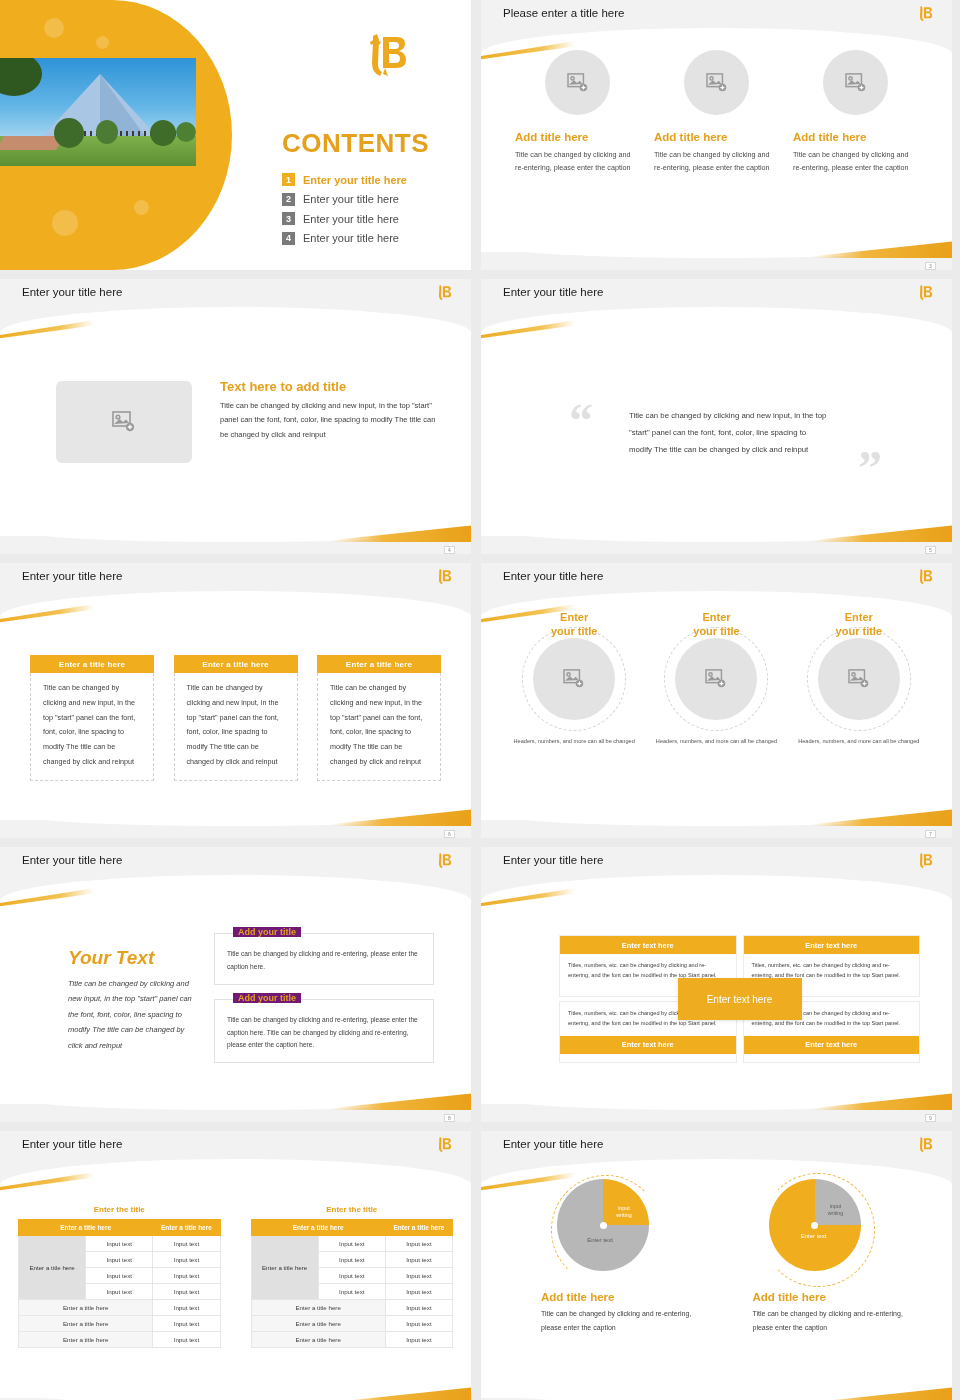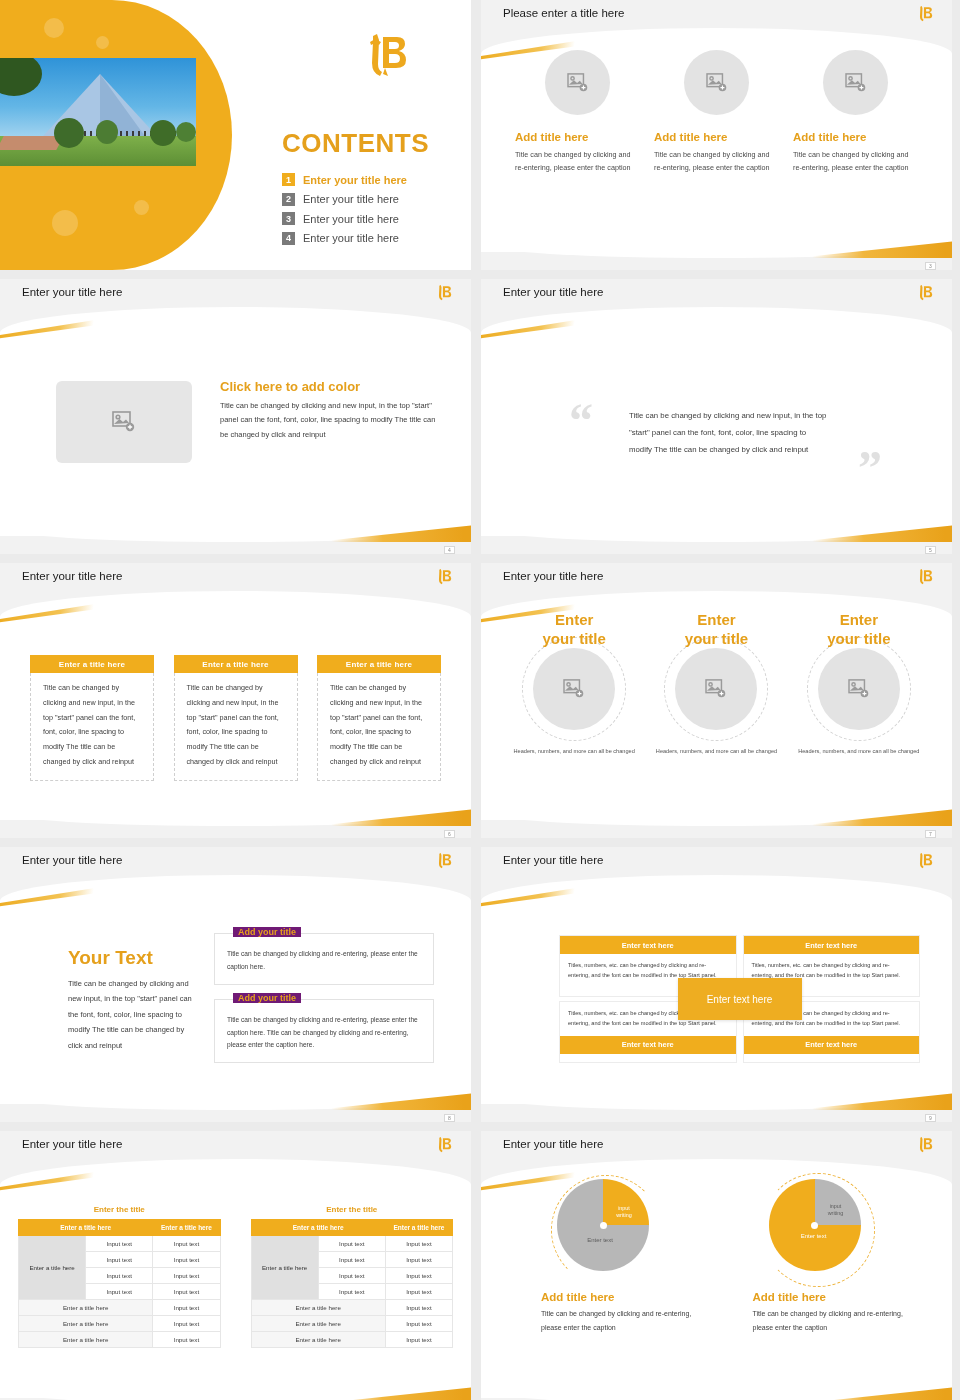--- a/index.html
+++ b/index.html
@@ -155,31 +155,31 @@
   }
   .s5-body {
     border-left:1px dashed #cfcfcf; border-right:1px dashed #cfcfcf;
     border-bottom:1px dashed #cfcfcf;
     padding:8px 12px 10px; font-size:7.2px; color:#3d3d3d; line-height:2.05;
   }
 
   
   .s6-row { position:absolute; left:24px; right:24px; top:48px; display:flex; justify-content:center; gap:4px; }
   .s6-col { width:142px; position:relative; text-align:center; }
-  .s6-h { color:#e5a01c; font-size:15px; font-weight:bold; line-height:1.25; position:relative; z-index:3; }
+  .s6-h { color:#e5a01c; font-size:11px; font-weight:bold; line-height:1.25; position:relative; z-index:3; }
   .s6-ring {
     width:104px; height:104px; border-radius:50%; border:1px dashed #d3d3d3;
     margin:-12px auto 0; display:flex; align-items:center; justify-content:center;
   }
   .s6-circle { width:82px; height:82px; border-radius:50%; background:#e3e3e3;
     display:flex; align-items:center; justify-content:center; }
   .s6-cap { font-size:5.6px; color:#555; line-height:1.7; margin-top:6px; }
 
   
-  .s7-left { position:absolute; left:68px; top:100px; width:128px; }
+  .s7-left { position:absolute; left:68px; top:100px; width:128px;font-style:italic; }
   .s7-h { color:#e5a01c; font-size:19px; font-weight:bold; margin-bottom:7px; }
   .s7-p { font-size:7.5px; color:#3d3d3d; line-height:2.05; }
   .s7-right { position:absolute; left:214px; top:86px; width:220px; }
   .s7-box { border:1px solid #e2e2e2; padding:14px 12px 10px; position:relative; margin-bottom:14px; }
   .s7-box-h { position:absolute; left:18px; top:-7px; background:#701a75; padding:0 5px;
     color:#e5a01c; font-size:9px; font-weight:bold; }
   .s7-box-p { font-size:6.6px; color:#3d3d3d; line-height:1.95; }
 
   
   .s8-wrap { position:absolute; left:78px; top:88px; width:361px; }
@@ -373,21 +373,21 @@
           <g fill="none" stroke="#9a9a9a" stroke-width="1.6">
         <rect x="1" y="1" width="17" height="14"></rect>
             <circle cx="6" cy="6" r="1.8"></circle>
         <path d="M2 13 L7.5 8 L11 11 L14 8.5 L17 12" fill="#9a9a9a" stroke="none"></path>
         <circle cx="18" cy="16" r="4.2" fill="#9a9a9a" stroke="none"></circle>
           </g>
         <path d="M18 13.8v4.4M15.8 16h4.4" stroke="#fff" stroke-width="1.3"></path>
         </svg>
     </div>
     <div class="s3-txt">
-      <div class="s3-h">Click here to add color</div>
+      <div class="s3-h">Text here to add title</div>
       <div class="s3-p">Title can be changed by clicking and new input, in the top "start" panel can the font, font, color, line spacing to modify The title can be changed by click and reinput</div>
     </div>
     <div class="pagenum">4</div>
   </div>
 
   <div class="slide cs">
     <div class="cs-body"></div>
     <div class="cs-bottomwhite"></div>
     <div class="cs-title">Enter your title here</div>
     <div class="cs-logo">

